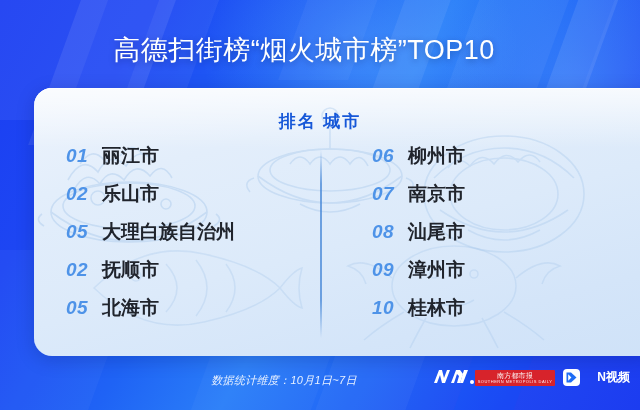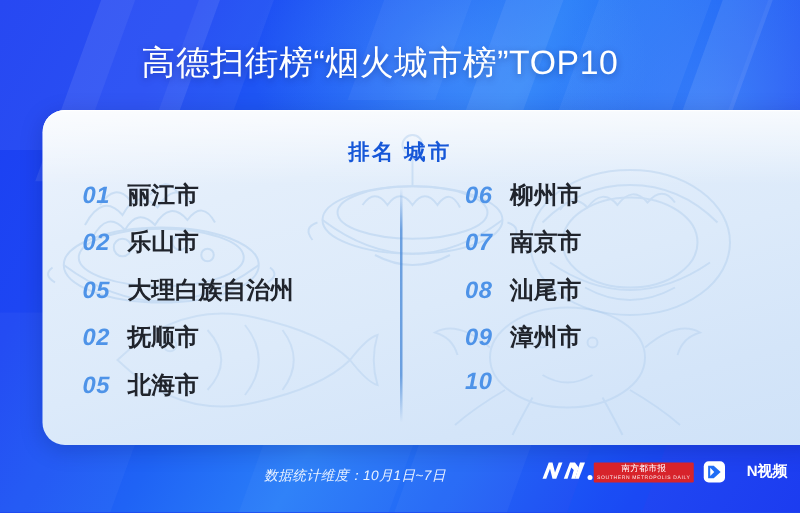--- a/index.html
+++ b/index.html
@@ -286,20 +286,21 @@
         <div class="row">
           <span class="rank">08</span>
           <span class="city">汕尾市</span>
         </div>
         <div class="row">
           <span class="rank">09</span>
           <span class="city">漳州市</span>
         </div>
         <div class="row">
           <span class="rank">10</span>
+          <span class="city">桂林市</span>
         </div>
       </div>
     </div>
   </div>
 
   <div class="footer">
     <div class="footer-note">数据统计维度：10月1日~7日</div>
 
     <div class="brands">
       <div class="nd-logo">

